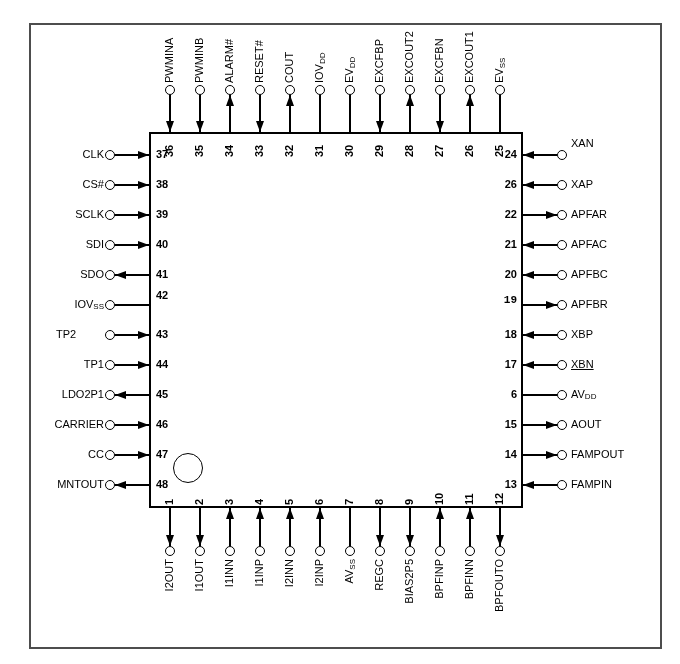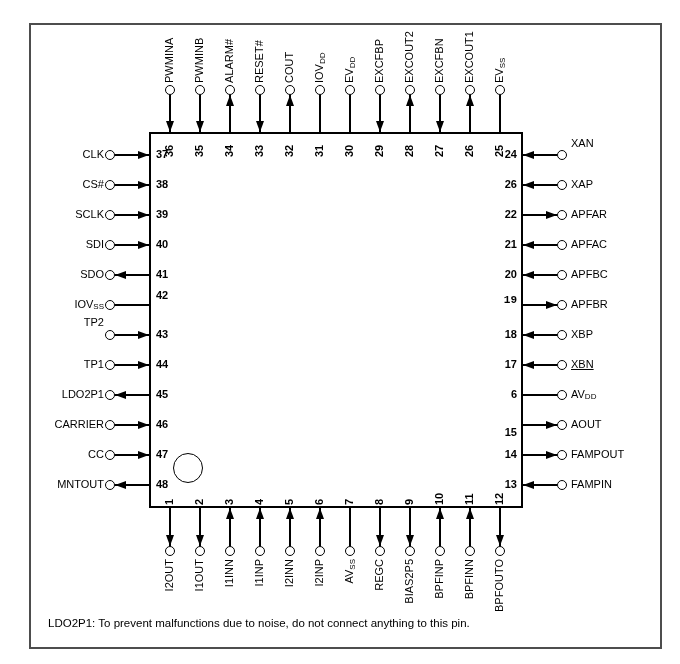--- a/index.html
+++ b/index.html
@@ -32,21 +32,20 @@
   sub{font-size:8px;line-height:0;vertical-align:-1.5px;letter-spacing:0;}
   .note{position:absolute;left:48px;top:616px;font-size:11.5px;line-height:14px;white-space:nowrap;}
 </style>
 </head>
 <body>
 
 <div id="stage">
   <div class="frame"></div>
   <div class="chip"></div>
   <div class="pin1dot"></div>
-  <div class="note">LDO2P1: To prevent malfunctions due to noise, do not connect anything to this pin.</div>
 <div class="vline" style="left: 169.2px; top: 95px; height: 37px;"></div>
     <div class="pinc" style="left: 165px; top: 85px;"></div>
     <div class="arr arr-down" style="left: 165.5px; top: 121px;"></div>
     <span class="rot-up lbl" style="left: 163px; top: 83px;"><span>PWMINA</span></span>
     <span class="rot-up num" style="left: 163px; top: 157px;">36</span>
     <div class="vline" style="left: 199.2px; top: 95px; height: 37px;"></div>
     <div class="pinc" style="left: 195px; top: 85px;"></div>
     <div class="arr arr-down" style="left: 195.5px; top: 121px;"></div>
     <span class="rot-up lbl" style="left: 193px; top: 83px;"><span>PWMINB</span></span>
     <span class="rot-up num" style="left: 193px; top: 157px;">35</span>
@@ -181,21 +180,21 @@
     <div class="arr arr-left" style="left: 115px; top: 270.5px;"></div>
     <span class="h-left lbl" style="top: 275px;"><span>SDO</span></span>
     <span class="n-left num" style="top: 275px;">41</span>
     <div class="hline" style="left: 115px; top: 304.2px; width: 34px;"></div>
     <div class="pinc" style="left: 105px; top: 300px;"></div>
     <span class="h-left lbl" style="top: 305px;"><span>IOV</span><sub>SS</sub></span>
     <span class="n-left num" style="top: 296px;">42</span>
     <div class="hline" style="left: 115px; top: 334.2px; width: 34px;"></div>
     <div class="pinc" style="left: 105px; top: 330px;"></div>
     <div class="arr arr-right" style="left: 138px; top: 330.5px;"></div>
-    <span class="h-left lbl" style="top: 323px;"><span>TP2</span></span>
+    <span class="h-left lbl" style="top: 335px; text-align: center;"><span>TP2</span></span>
     <span class="n-left num" style="top: 335px;">43</span>
     <div class="hline" style="left: 115px; top: 364.2px; width: 34px;"></div>
     <div class="pinc" style="left: 105px; top: 360px;"></div>
     <div class="arr arr-right" style="left: 138px; top: 360.5px;"></div>
     <span class="h-left lbl" style="top: 365px;"><span>TP1</span></span>
     <span class="n-left num" style="top: 365px;">44</span>
     <div class="hline" style="left: 115px; top: 394.2px; width: 34px;"></div>
     <div class="pinc" style="left: 105px; top: 390px;"></div>
     <div class="arr arr-left" style="left: 115px; top: 390.5px;"></div>
     <span class="h-left lbl" style="top: 395px;"><span>LDO2P1</span></span>
@@ -256,21 +255,21 @@
     <span class="h-right lbl" style="top: 365px; text-decoration: underline;"><span>XBN</span></span>
     <span class="n-right num" style="top: 365px;">17</span>
     <div class="hline" style="left: 523px; top: 394.2px; width: 34px;"></div>
     <div class="pinc" style="left: 557px; top: 390px;"></div>
     <span class="h-right lbl" style="top: 395px;"><span>AV</span><sub>DD</sub></span>
     <span class="n-right num" style="top: 395px;">6</span>
     <div class="hline" style="left: 523px; top: 424.2px; width: 34px;"></div>
     <div class="pinc" style="left: 557px; top: 420px;"></div>
     <div class="arr arr-right" style="left: 546px; top: 420.5px;"></div>
     <span class="h-right lbl" style="top: 425px;"><span>AOUT</span></span>
-    <span class="n-right num" style="top: 425px; margin-top: 8px;">15</span>
+    <span class="n-right num" style="top: 425px;">15</span>
     <div class="hline" style="left: 523px; top: 454.2px; width: 34px;"></div>
     <div class="pinc" style="left: 557px; top: 450px;"></div>
     <div class="arr arr-right" style="left: 546px; top: 450.5px;"></div>
     <span class="h-right lbl" style="top: 455px;"><span>FAMPOUT</span></span>
     <span class="n-right num" style="top: 455px;">14</span>
     <div class="hline" style="left: 523px; top: 484.2px; width: 34px;"></div>
     <div class="pinc" style="left: 557px; top: 480px;"></div>
     <div class="arr arr-left" style="left: 523px; top: 480.5px;"></div>
     <span class="h-right lbl" style="top: 485px;"><span>FAMPIN</span></span>
     <span class="n-right num" style="top: 485px;">13</span>

